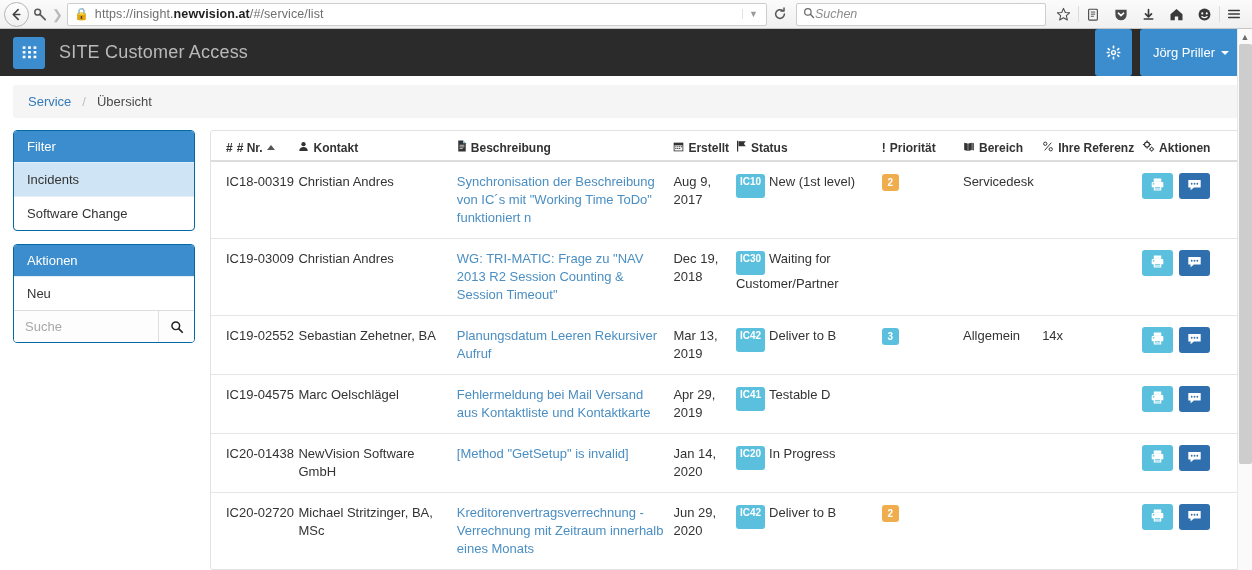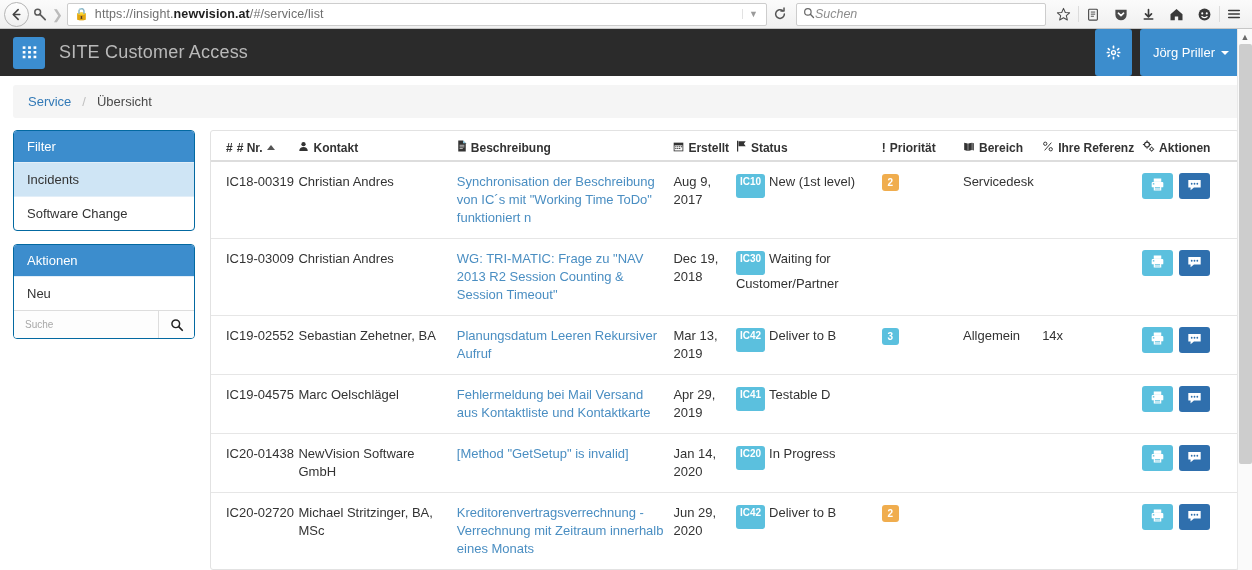--- a/index.html
+++ b/index.html
@@ -190,21 +190,21 @@
     display: flex;
     border-top: 1px solid #ddd;
     background: #fdfdfd;
   }
   .search-row input {
     flex: 1;
     border: none;
     outline: none;
     background: transparent;
     padding: 8px 11px;
-    font-size: 10px;
+    font-size: 13px;
     font-family: "Liberation Sans", sans-serif;
     color: #1d4ed8;
     min-width: 0;
   }
   .search-row input::placeholder { color: #a8a8a8; }
   .search-btn {
     width: 36px;
     border: none;
     border-left: 1px solid #ddd;
     background: transparent;

